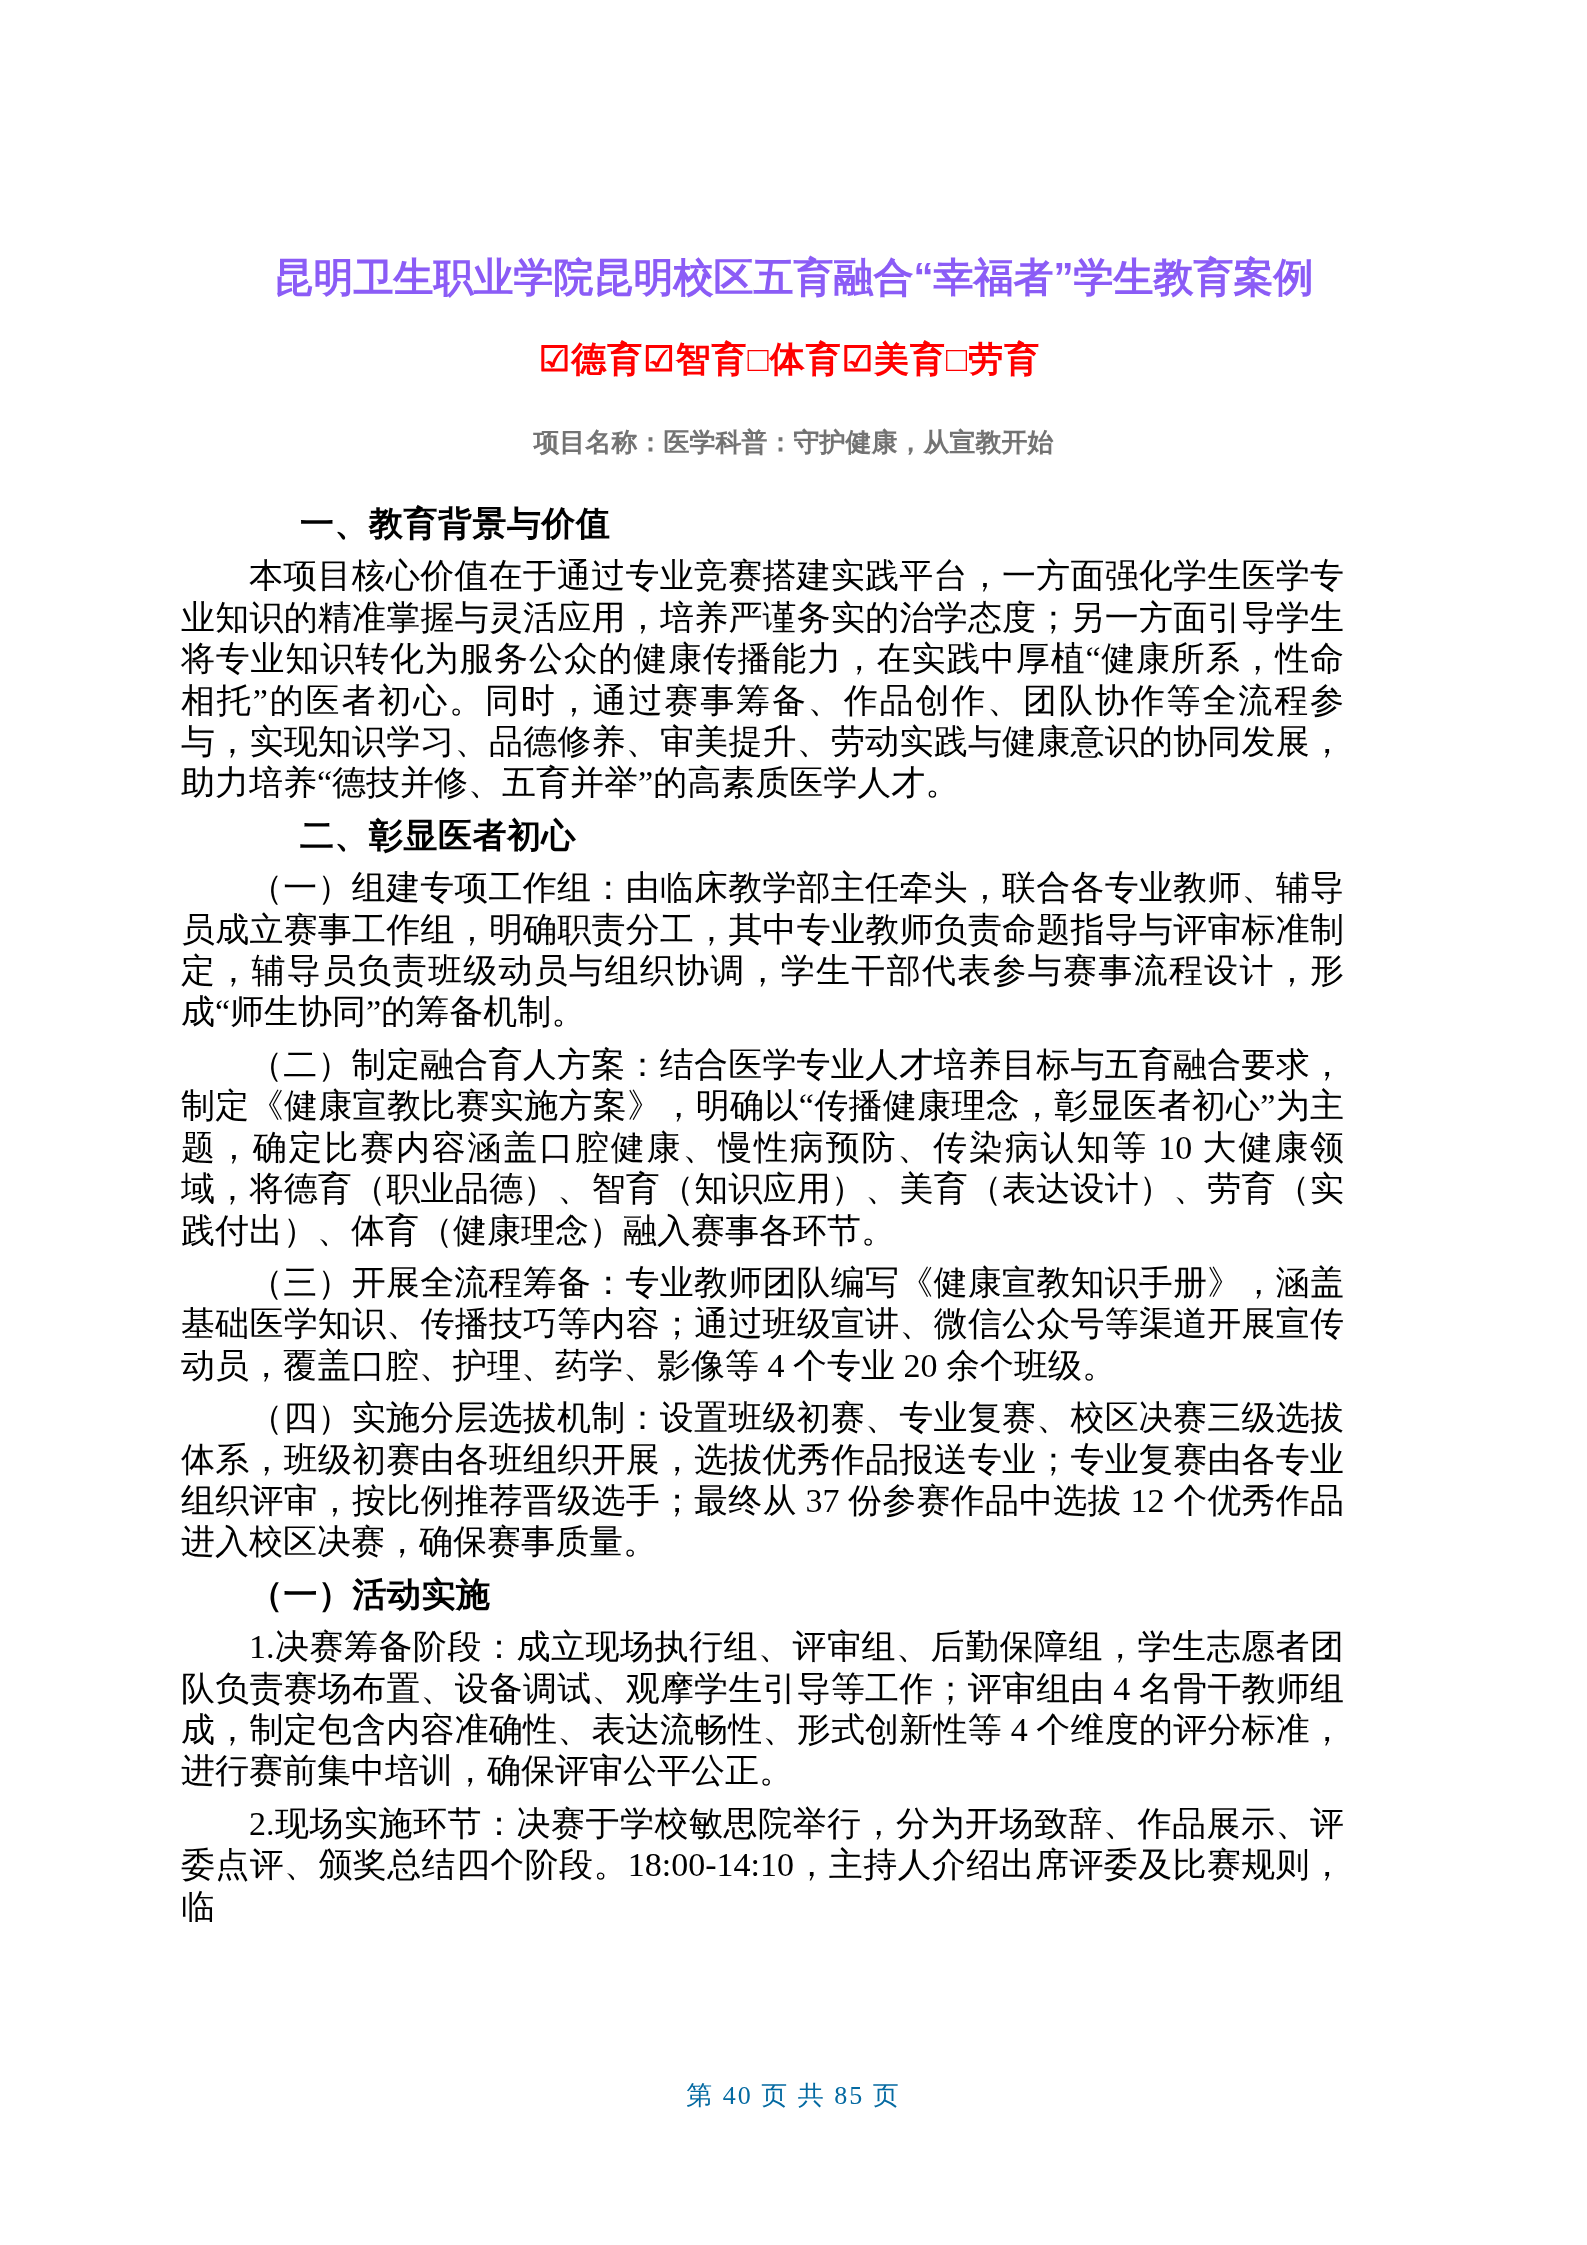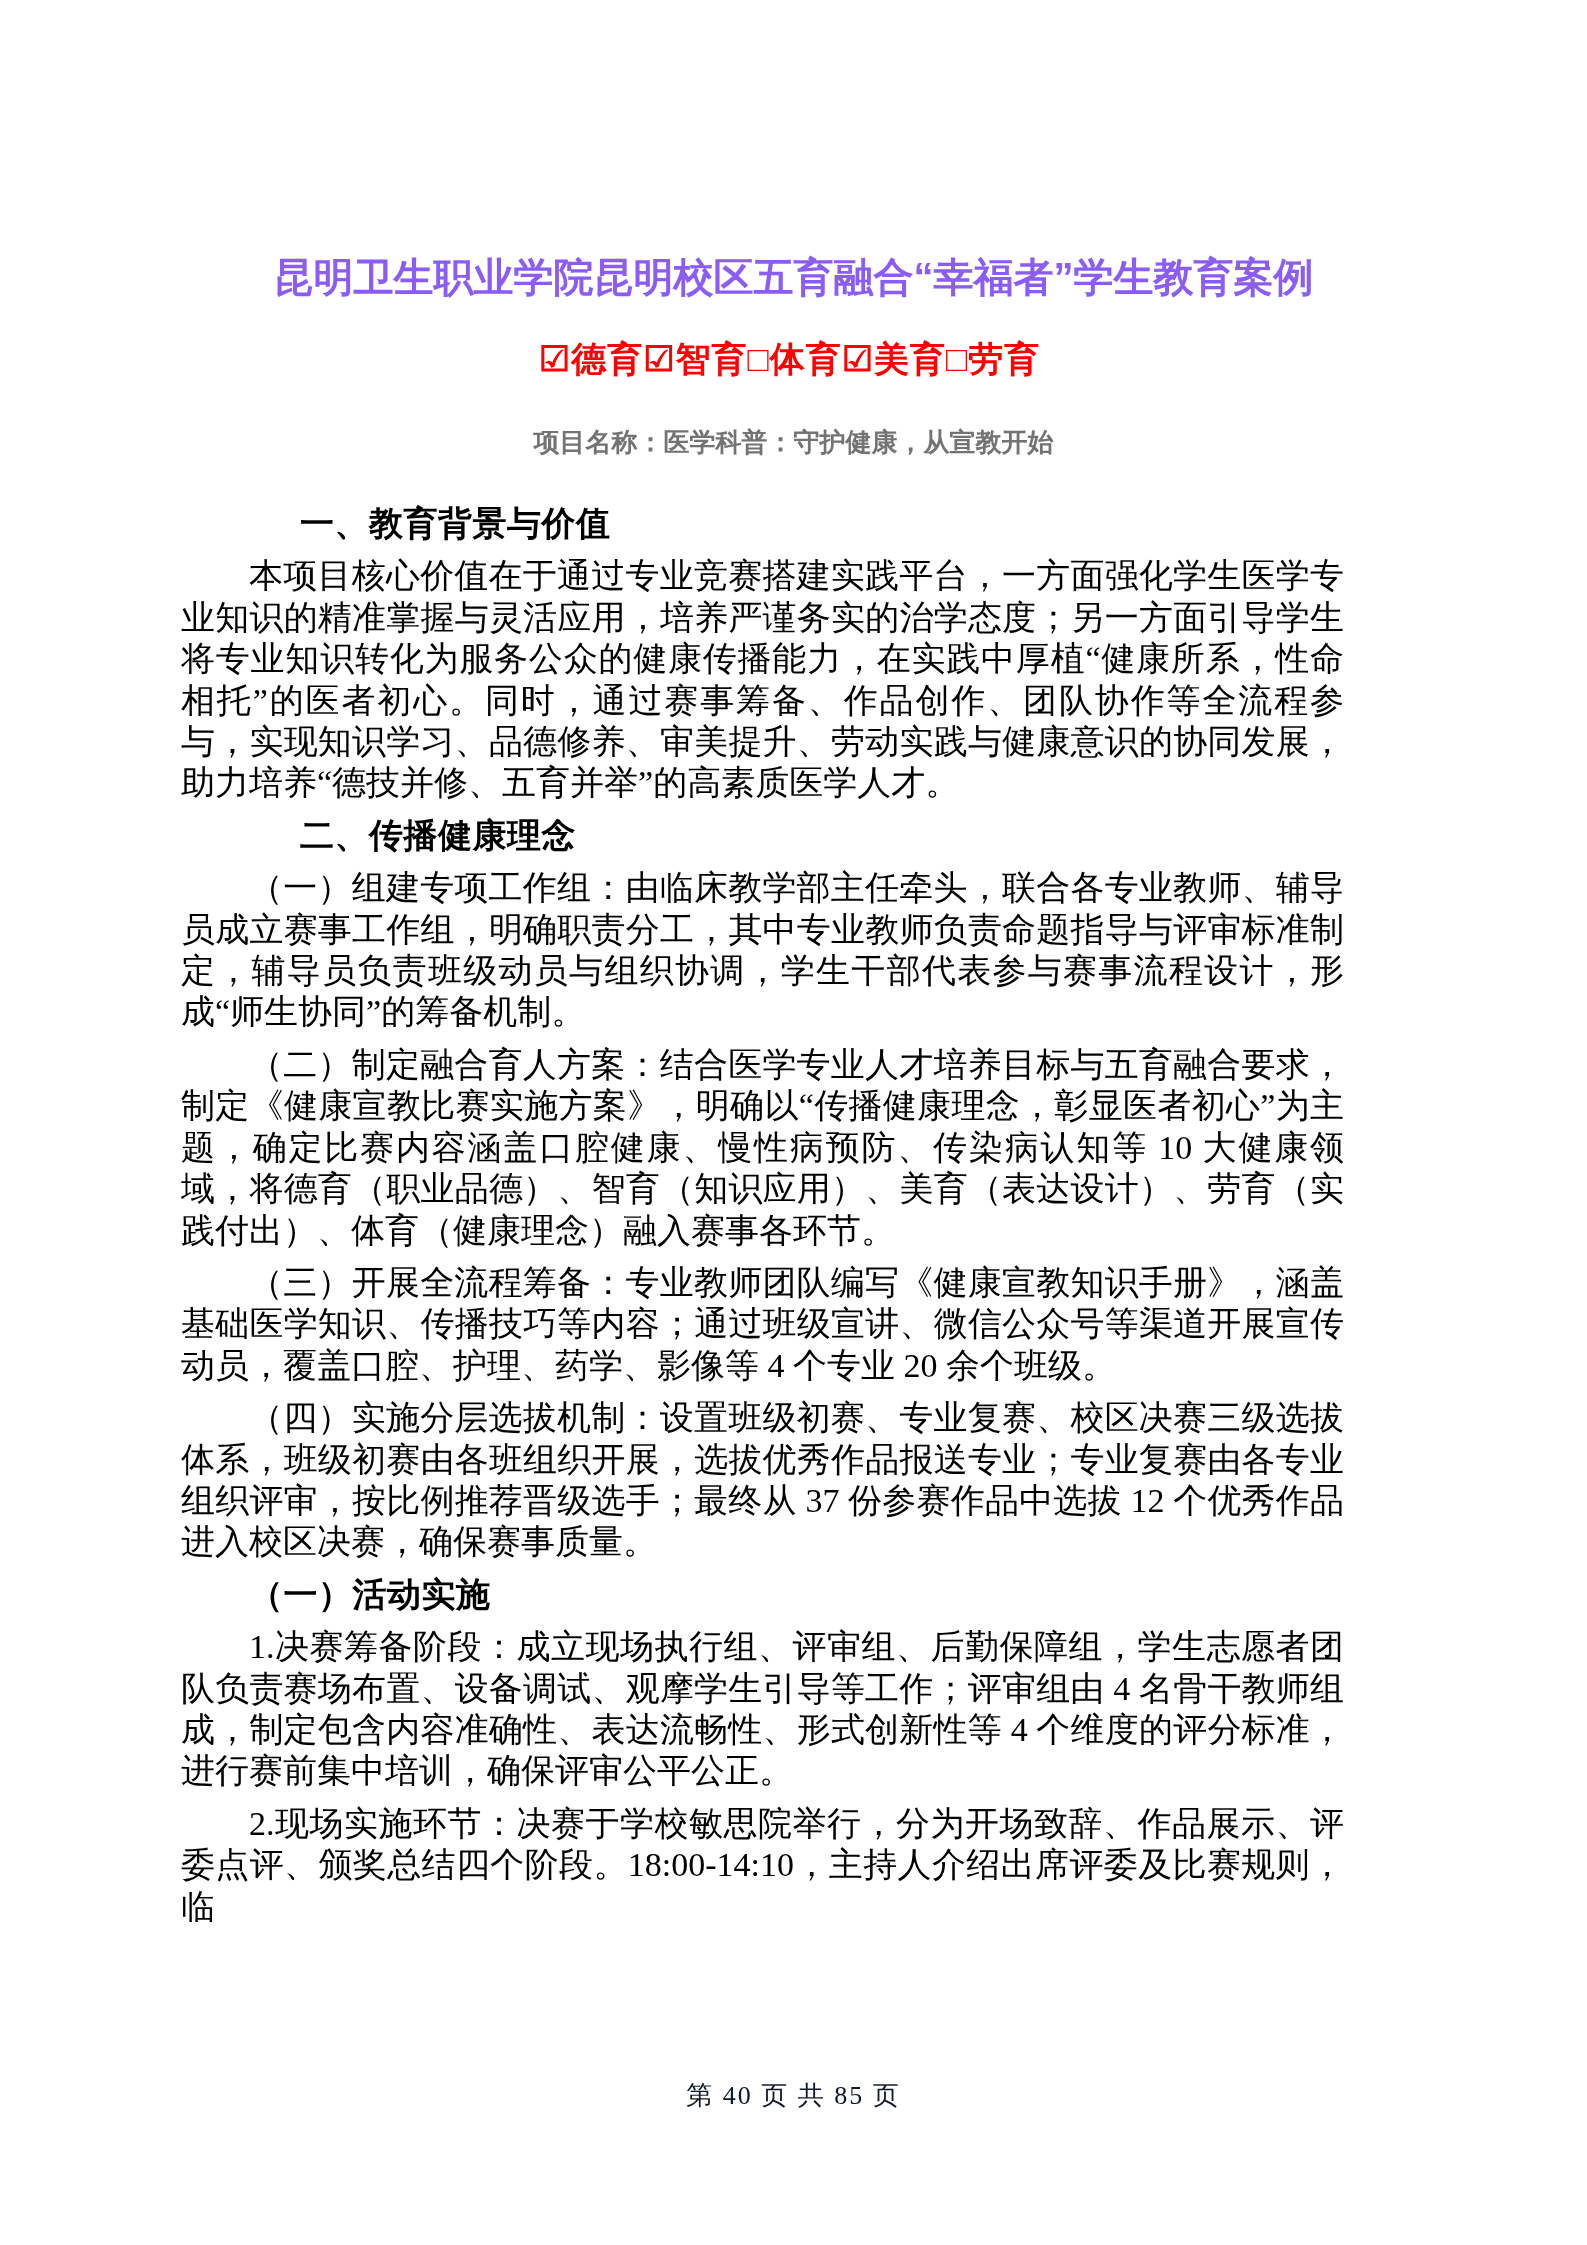--- a/index.html
+++ b/index.html
@@ -65,39 +65,39 @@
   }
   .page-footer {
     position: absolute;
     top: 2080px;
     left: 0;
     width: 100%;
     text-align: center;
     font-family: "Liberation Serif", serif;
     font-size: 26px;
     line-height: 32px;
-    color: #0f172a;
+    color: #0369a1;
     letter-spacing: 2px;
   }
 </style>
 </head>
 <body>
 
 <div class="page">
 
   <h1 class="doc-title">昆明卫生职业学院昆明校区五育融合“幸福者”学生教育案例</h1>
 
   <div class="five-edu" style="color: rgb(255, 0, 0);"><span class="edu-item"><span class="cb">☑</span><span>德育</span></span><span class="edu-item"><span class="cb">☑</span><span>智育</span></span><span class="edu-item"><span class="cb">□</span><span>体育</span></span><span class="edu-item"><span class="cb">☑</span><span>美育</span></span><span class="edu-item"><span class="cb">□</span><span>劳育</span></span></div>
 
   <h2 class="project-title">项目名称：医学科普：守护健康，从宣教开始</h2>
 
   <div class="doc-body">
       <p class="para heading" style="text-indent: 3.5em;">一、教育背景与价值</p>
       <p class="para body">本项目核心价值在于通过专业竞赛搭建实践平台，一方面强化学生医学专业知识的精准掌握与灵活应用，培养严谨务实的治学态度；另一方面引导学生将专业知识转化为服务公众的健康传播能力，在实践中厚植“健康所系，性命相托”的医者初心。同时，通过赛事筹备、作品创作、团队协作等全流程参与，实现知识学习、品德修养、审美提升、劳动实践与健康意识的协同发展，助力培养“德技并修、五育并举”的高素质医学人才。</p>
-      <p class="para heading" style="text-indent: 3.5em;">二、传播健康理念</p>
+      <p class="para heading" style="text-indent: 3.5em;">二、彰显医者初心</p>
       <p class="para body">（一）组建专项工作组：由临床教学部主任牵头，联合各专业教师、辅导员成立赛事工作组，明确职责分工，其中专业教师负责命题指导与评审标准制定，辅导员负责班级动员与组织协调，学生干部代表参与赛事流程设计，形成“师生协同”的筹备机制。</p>
       <p class="para body">（二）制定融合育人方案：结合医学专业人才培养目标与五育融合要求，制定《健康宣教比赛实施方案》，明确以“传播健康理念，彰显医者初心”为主题，确定比赛内容涵盖口腔健康、慢性病预防、传染病认知等 10 大健康领域，将德育（职业品德）、智育（知识应用）、美育（表达设计）、劳育（实践付出）、体育（健康理念）融入赛事各环节。</p>
       <p class="para body">（三）开展全流程筹备：专业教师团队编写《健康宣教知识手册》，涵盖基础医学知识、传播技巧等内容；通过班级宣讲、微信公众号等渠道开展宣传动员，覆盖口腔、护理、药学、影像等 4 个专业 20 余个班级。</p>
       <p class="para body">（四）实施分层选拔机制：设置班级初赛、专业复赛、校区决赛三级选拔体系，班级初赛由各班组织开展，选拔优秀作品报送专业；专业复赛由各专业组织评审，按比例推荐晋级选手；最终从 37 份参赛作品中选拔 12 个优秀作品进入校区决赛，确保赛事质量。</p>
       <p class="para subheading" style="text-indent: 2em;">（一）活动实施</p>
       <p class="para body">1.决赛筹备阶段：成立现场执行组、评审组、后勤保障组，学生志愿者团队负责赛场布置、设备调试、观摩学生引导等工作；评审组由 4 名骨干教师组成，制定包含内容准确性、表达流畅性、形式创新性等 4 个维度的评分标准，进行赛前集中培训，确保评审公平公正。</p>
       <p class="para body">2.现场实施环节：决赛于学校敏思院举行，分为开场致辞、作品展示、评委点评、颁奖总结四个阶段。18:00-14:10，主持人介绍出席评委及比赛规则，临</p>
     </div>
 
   <div class="page-footer">第 40 页 共 85 页</div>

